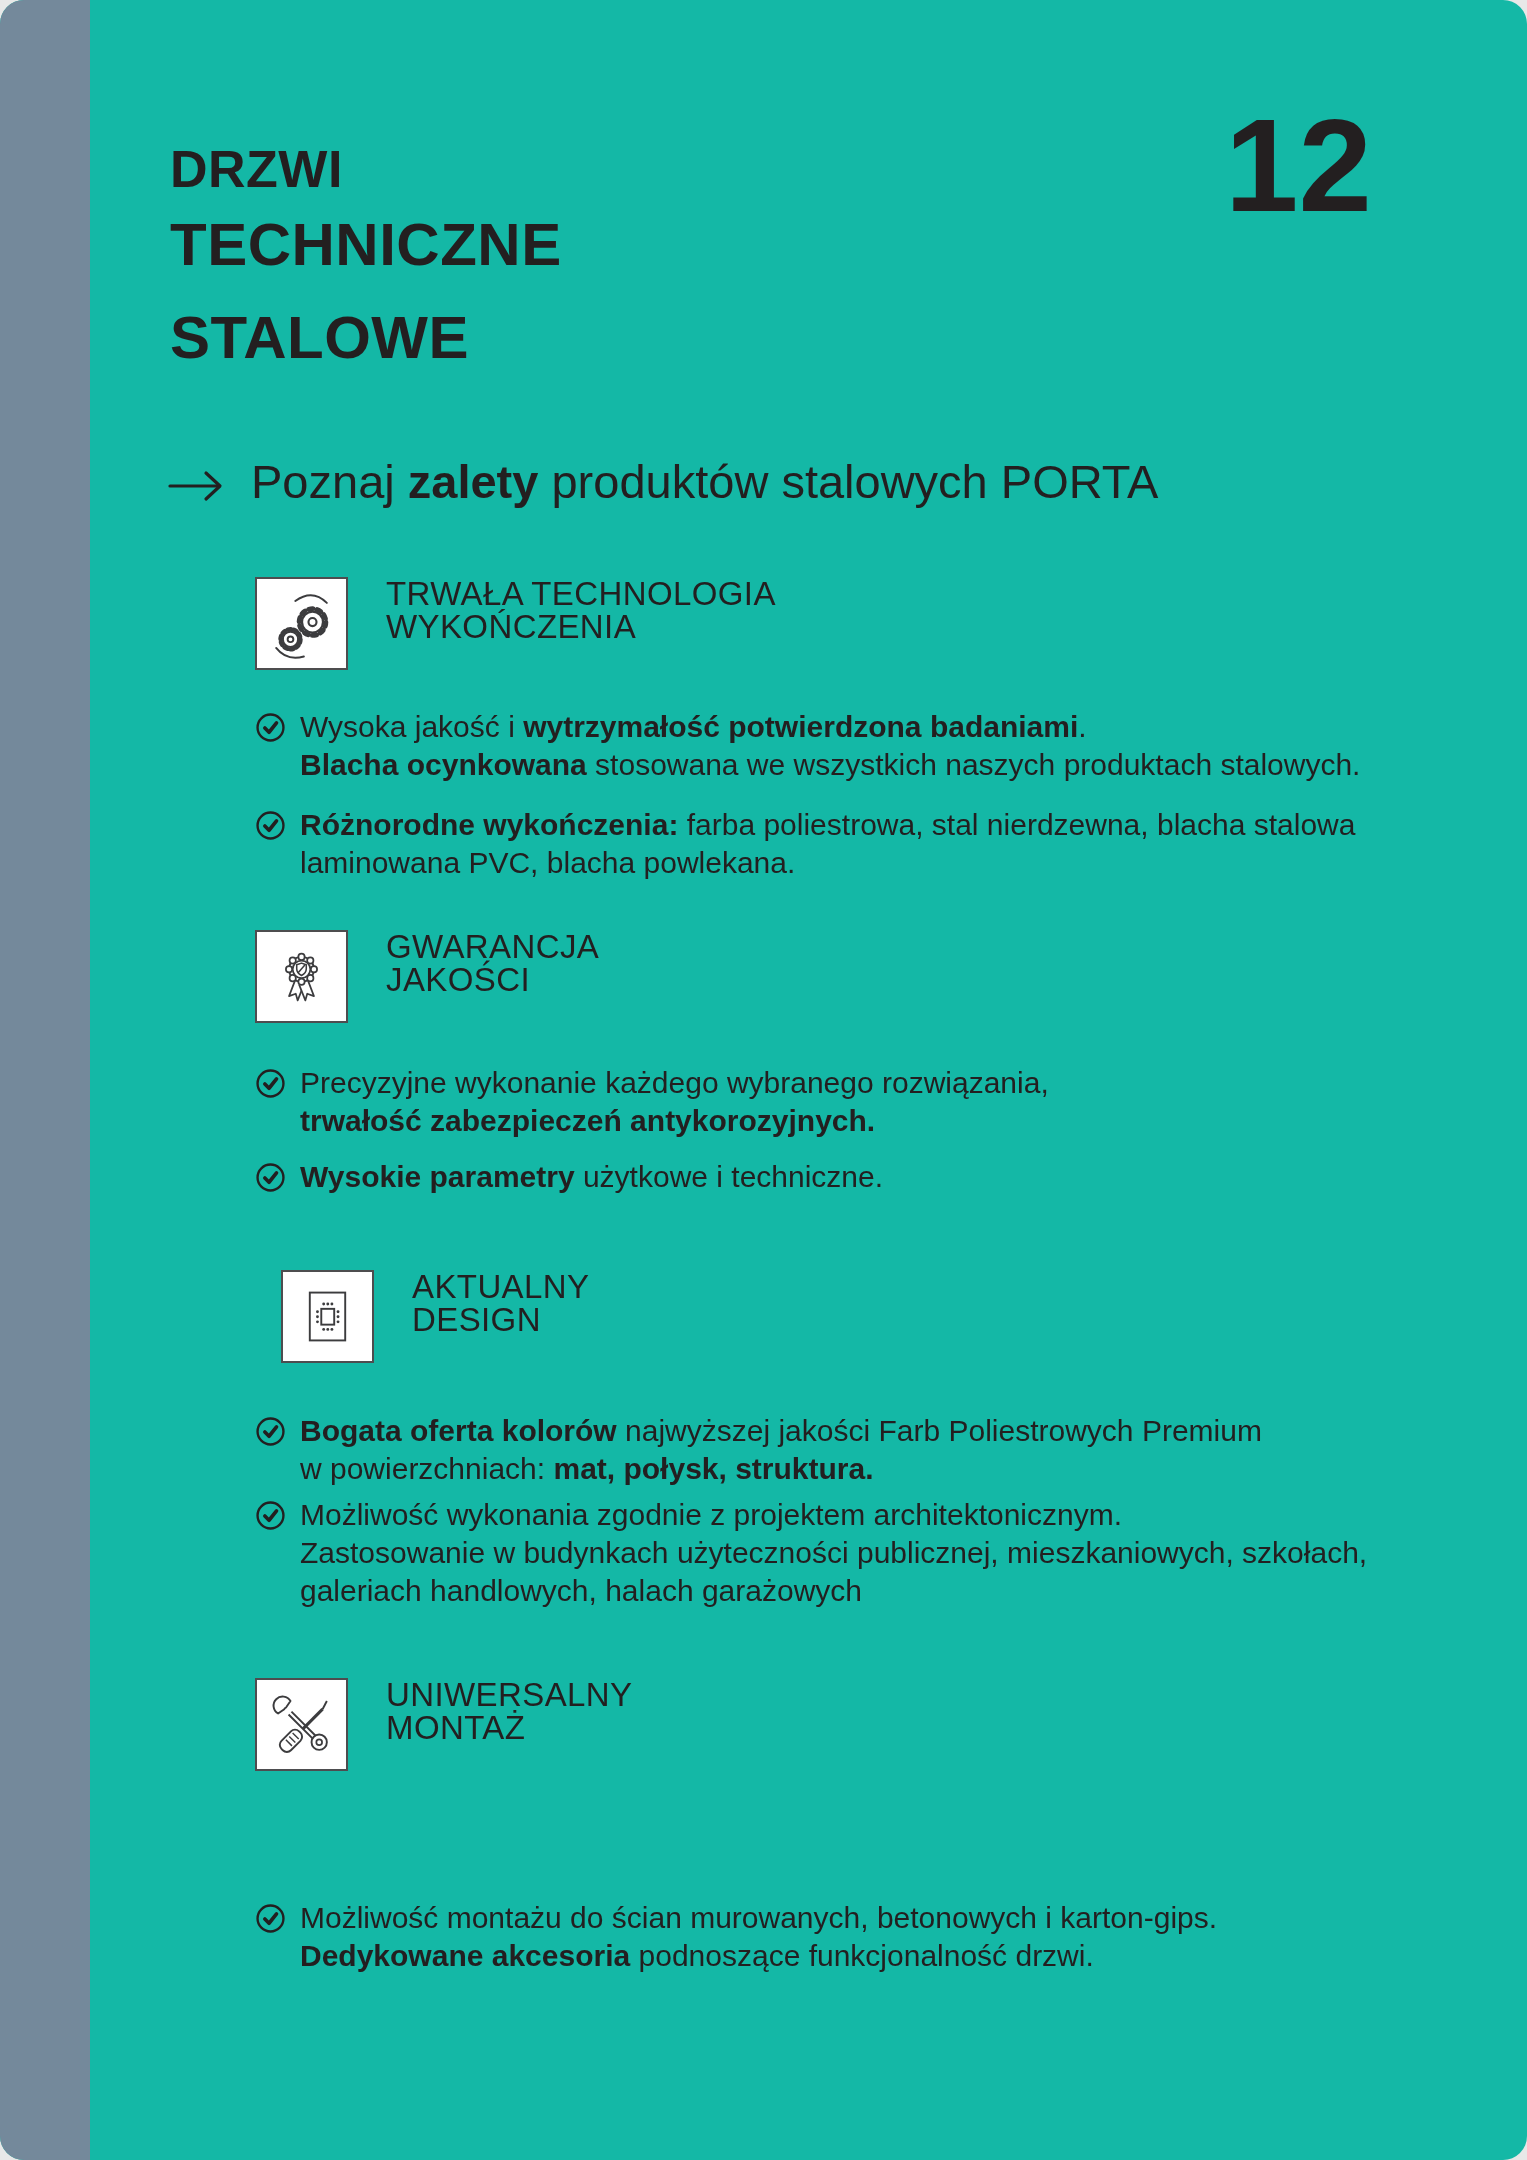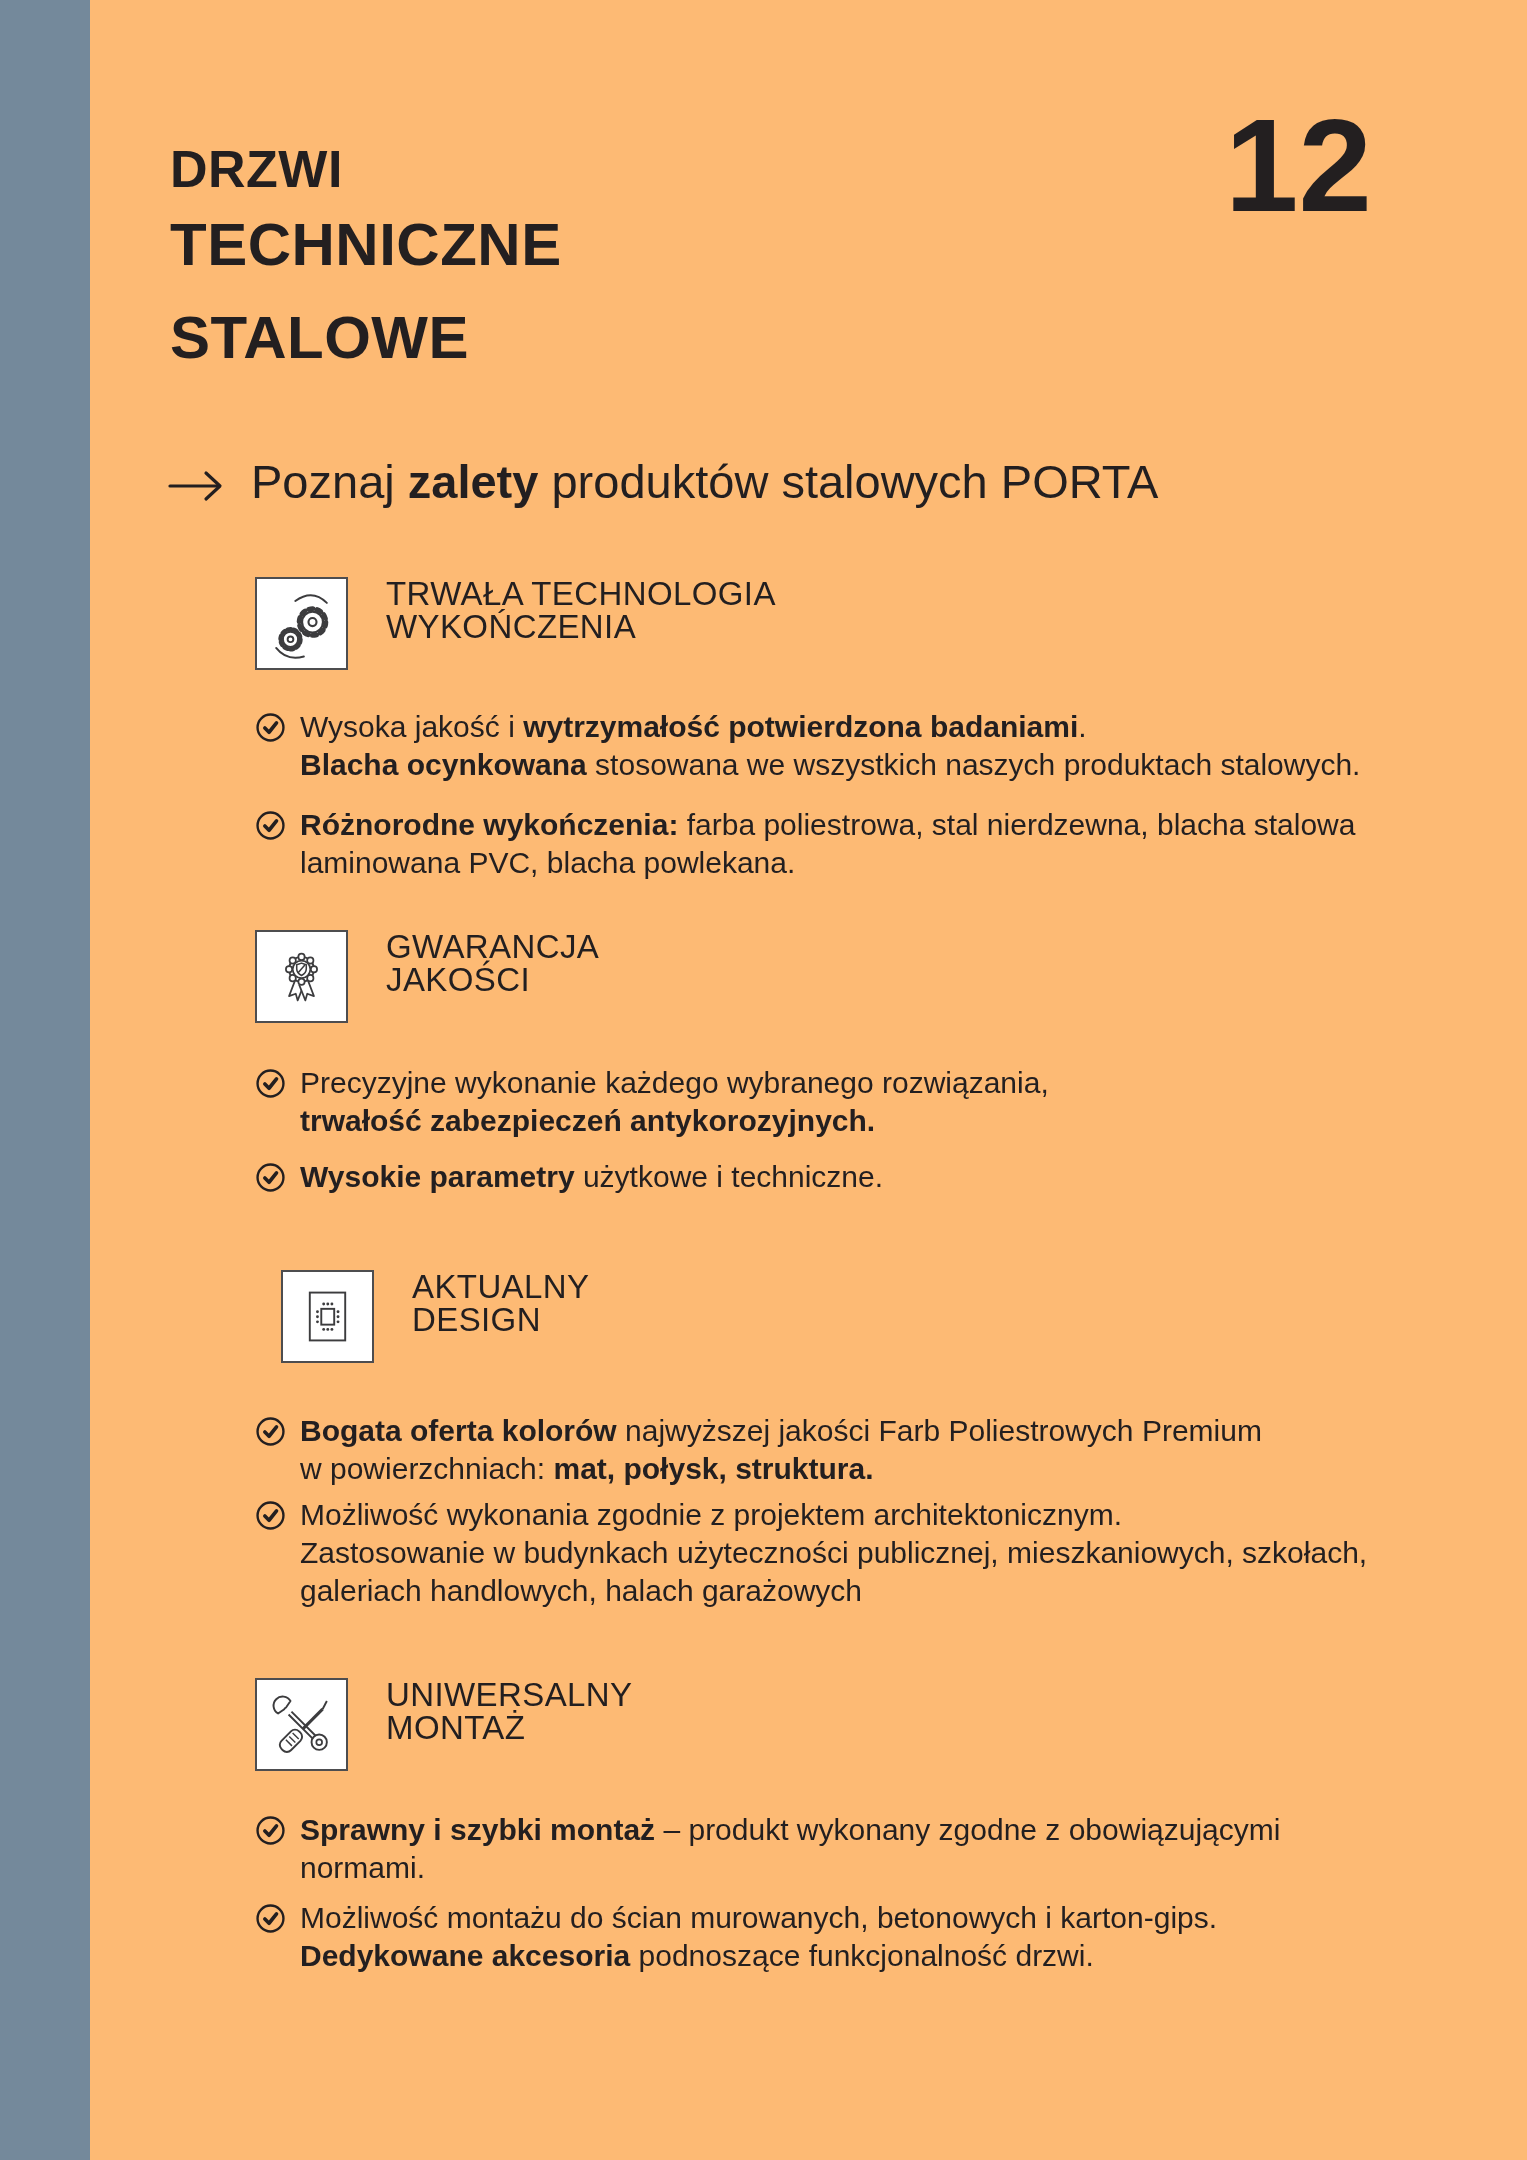--- a/index.html
+++ b/index.html
@@ -1,19 +1,19 @@
 <!DOCTYPE html>
 <html style="--sidebar: #74899b; --text: #231f20; --border: #4d4d4f;"><head>
 <meta charset="utf-8">
 <style>
   html,body{margin:0;padding:0;background:#e8e8e8;}
   .page{
-    position:relative;width:1527px;height:2160px;background:#fdba74;
+    position:relative;width:1527px;height:2160px;background:#14b8a6;
     font-family:"Liberation Sans",sans-serif;color:var(--text,#231f20);
-    overflow:hidden;margin:0 auto;
+    overflow:hidden;margin:0 auto;border-radius:24px;
   }
   .sidebar{position:absolute;left:0;top:0;width:90px;height:2160px;background:var(--sidebar,#74899b);}
 
   .title-block{position:absolute;left:170px;top:141px;}
   .kicker{font-size:52px;line-height:57px;font-weight:bold;letter-spacing:.5px;}
   .big{font-size:60px;line-height:93px;font-weight:bold;letter-spacing:.5px;}
 
   .page-number{position:absolute;left:1185px;top:100px;font-size:132px;line-height:132px;font-weight:bold;margin-left:40px;}
 
   .intro{position:absolute;left:167px;top:452px;display:flex;align-items:center;}
@@ -212,29 +212,20 @@
           <circle cx="65" cy="65" r="8" fill="#fff" stroke-width="2"></circle>
           <circle cx="65" cy="65" r="3" stroke-width="1.8"></circle>
         </g>
       </svg>
     </div>
     <div class="sec-heading">
       <div>UNIWERSALNY</div>
       <div>MONTAŻ</div>
     </div>
   </div>
-  <div class="bullet b4a">
-    <span class="check">
-      <svg width="31" height="31" viewBox="0 0 34 34">
-          <circle cx="17" cy="17" r="14.2" fill="none" stroke="#231f20" stroke-width="2.6"></circle>
-          <path d="M10.8 17.6 L15.4 22.2 L23.6 12" fill="none" stroke="#231f20" stroke-width="4" stroke-linecap="round" stroke-linejoin="round"></path>
-        </svg>
-    </span>
-    <span class="btext"><span class="b">Sprawny i szybki montaż</span><span> – produkt wykonany zgodne z obowiązującymi</span><br><span>normami.</span></span>
-  </div>
   <div class="bullet b4b">
     <span class="check">
       <svg width="31" height="31" viewBox="0 0 34 34">
           <circle cx="17" cy="17" r="14.2" fill="none" stroke="#231f20" stroke-width="2.6"></circle>
           <path d="M10.8 17.6 L15.4 22.2 L23.6 12" fill="none" stroke="#231f20" stroke-width="4" stroke-linecap="round" stroke-linejoin="round"></path>
         </svg>
     </span>
     <span class="btext"><span>Możliwość montażu do ścian murowanych, betonowych i karton-gips.</span><br><span class="b">Dedykowane akcesoria</span><span> podnoszące funkcjonalność drzwi.</span></span>
   </div>
 </div>

